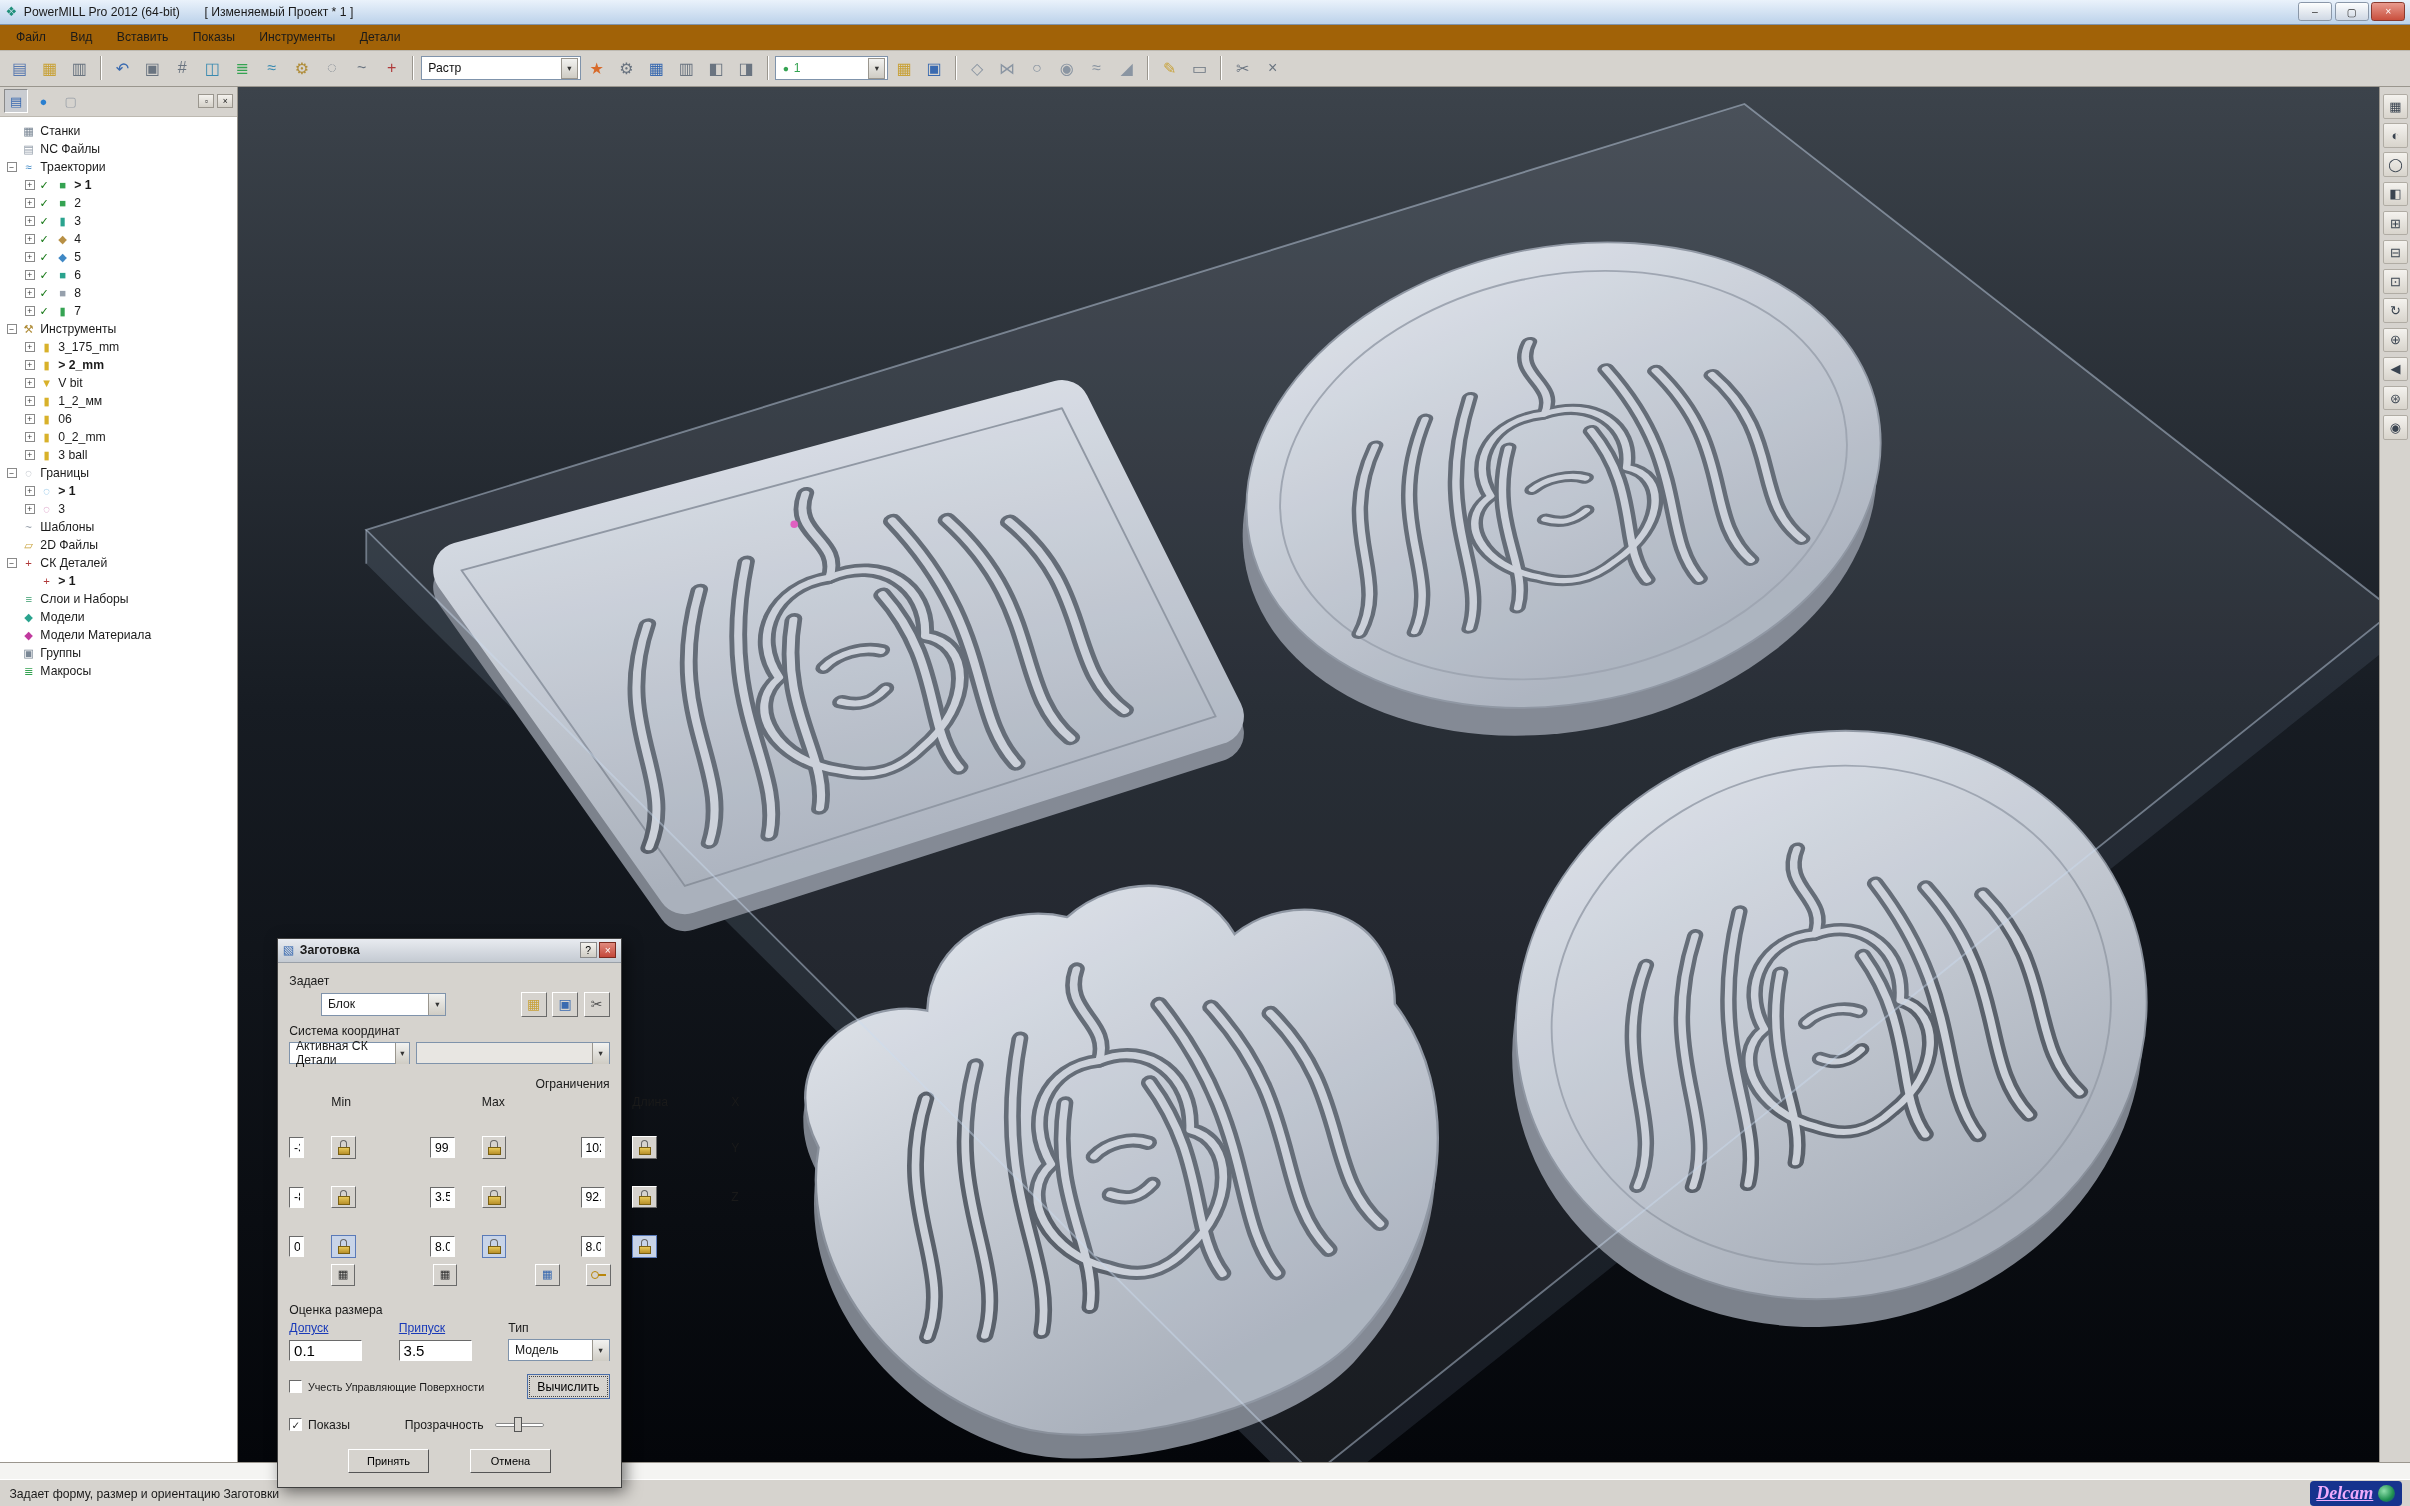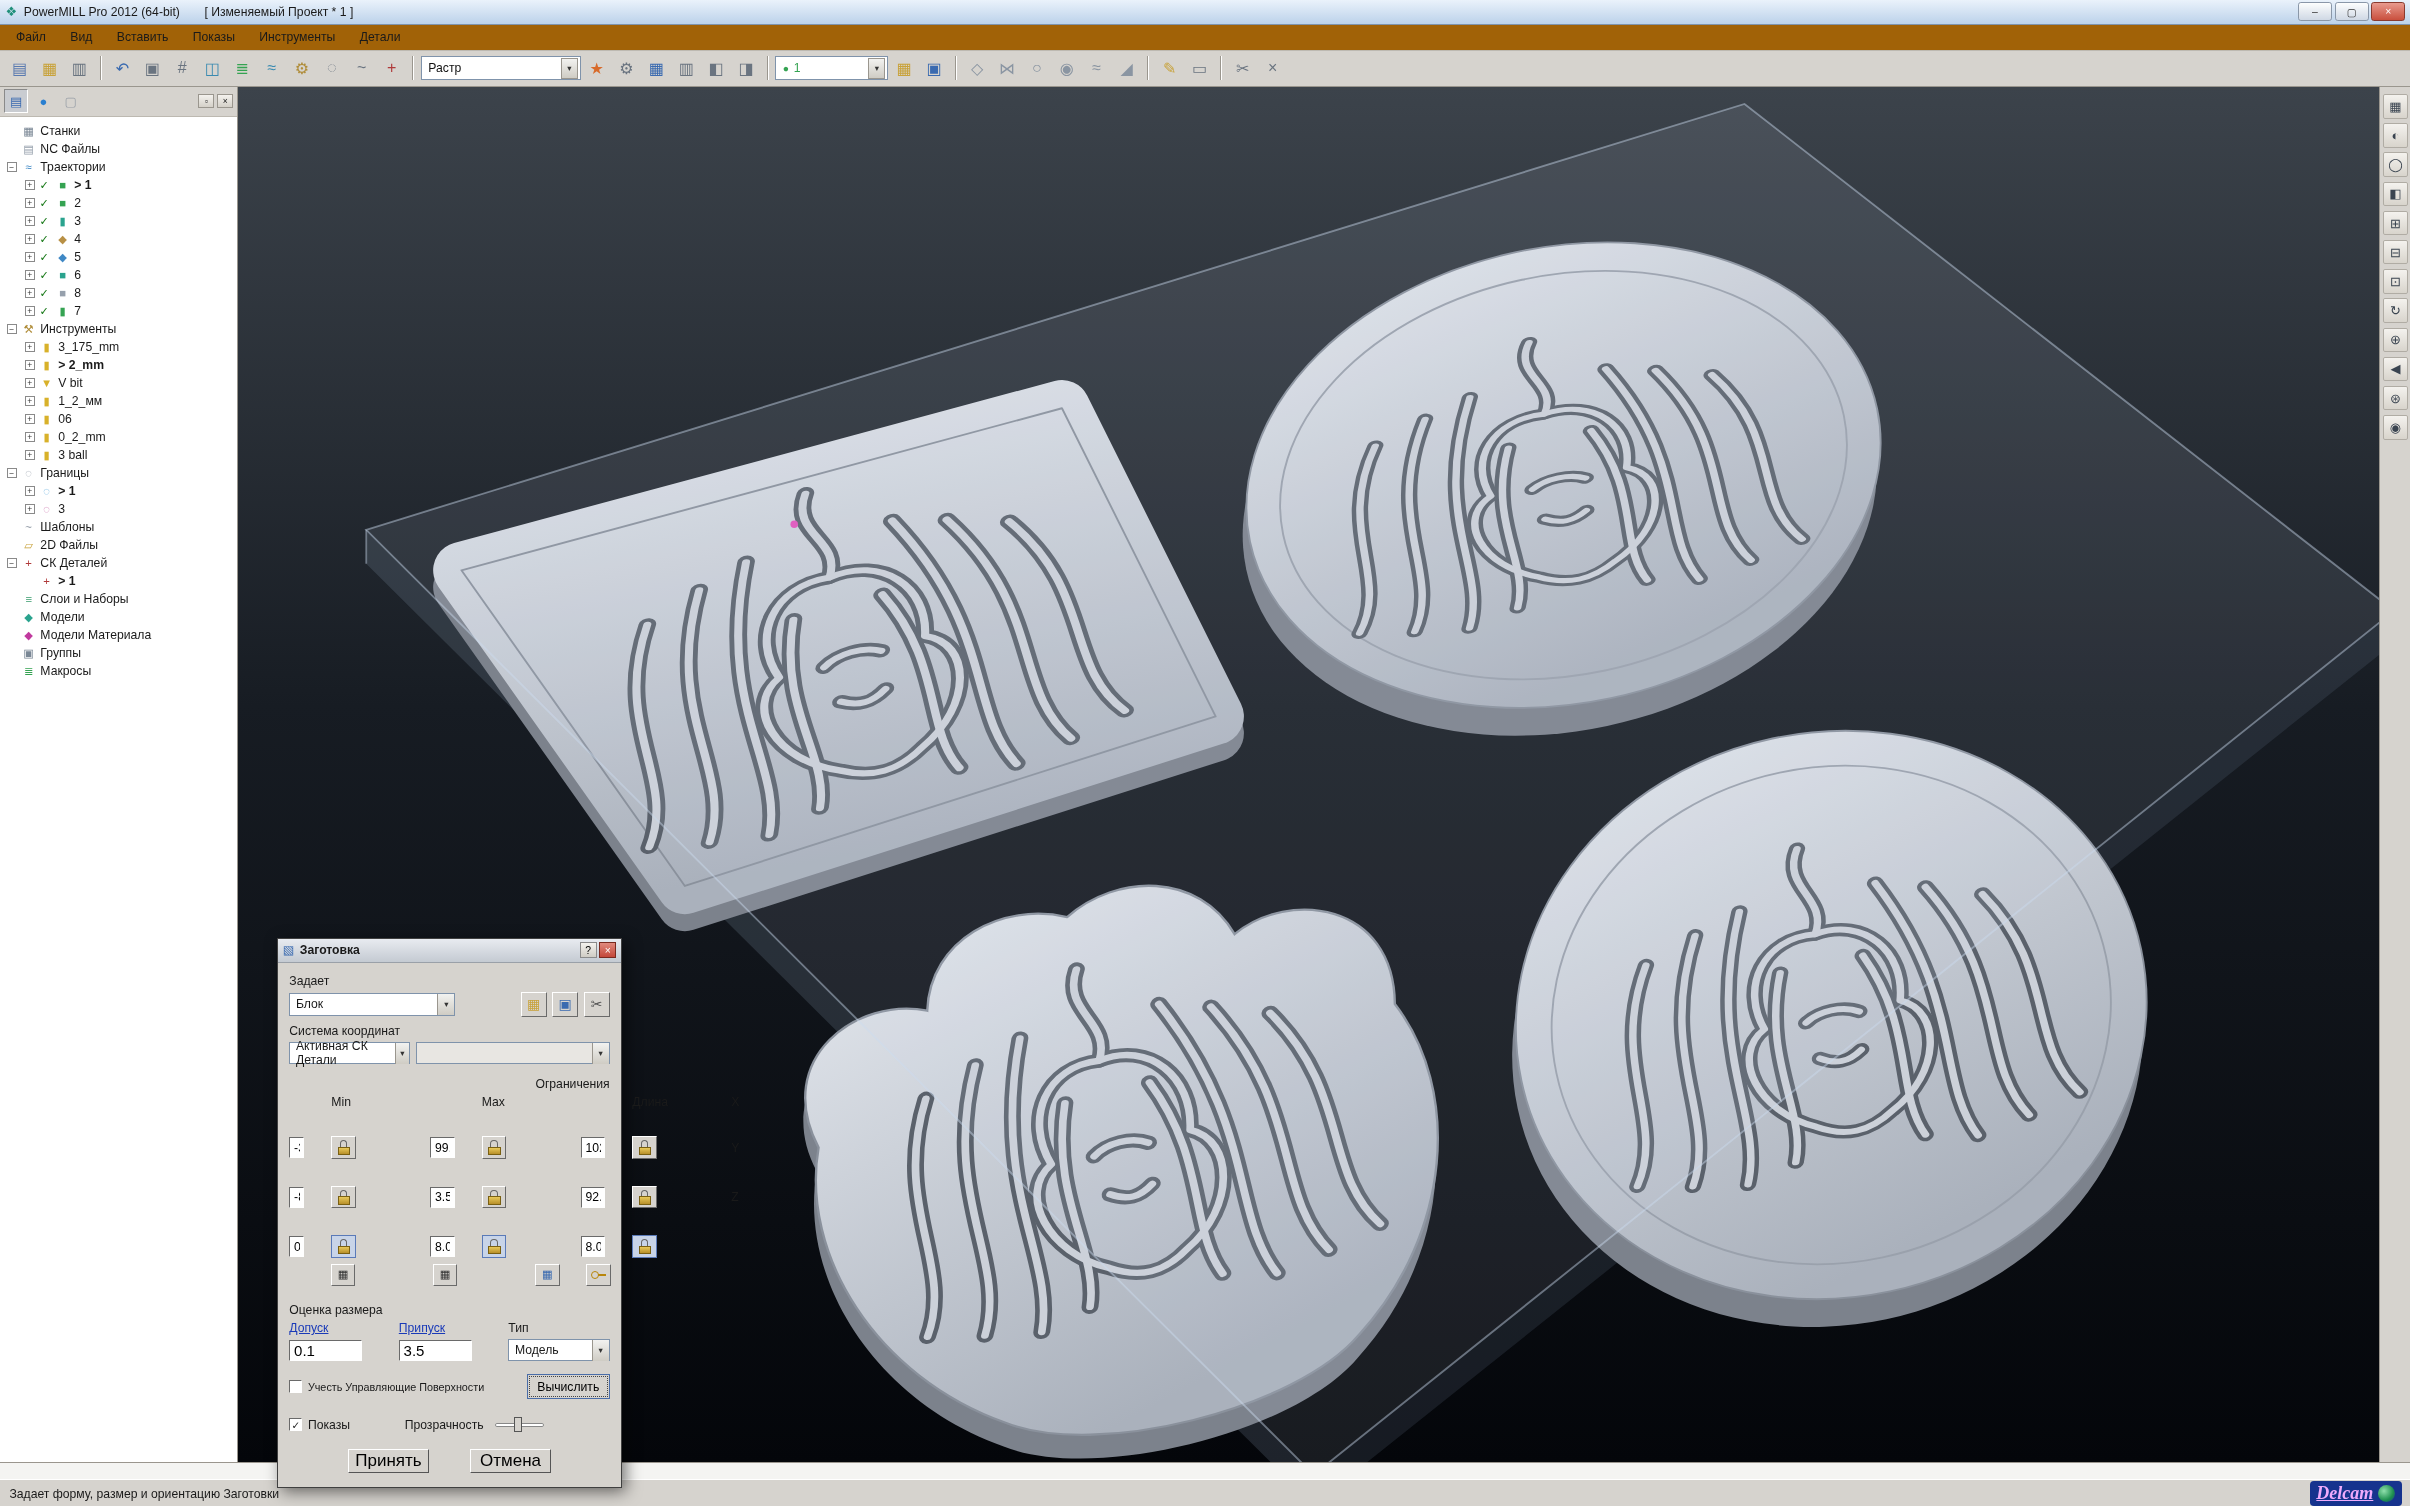--- a/index.html
+++ b/index.html
@@ -150,21 +150,21 @@
   .small-label { font-size:10.8px; }
   .calc-main-btn { margin-left:auto; height:24.5px; padding:0 9.4px; background:#d6d3ce;
               border:1.9px solid #4a6da8; outline:0.9px dotted #444; outline-offset:-3.8px; font-size:12.2px; }
   .show-row { display:flex; align-items:center; gap:5.6px; margin-top:19px; }
   .opacity-label { margin-left:49px; }
   .slider { width:49px; height:3.8px; background:#fff; border:0.9px solid #888; border-radius:1.9px;
             position:relative; margin-left:5.6px; }
   .slider-thumb { position:absolute; left:38%; top:-6.6px; width:8.5px; height:15px;
             background:#d6d3ce; border:0.9px solid #555; }
   .dlg-footer { display:flex; justify-content:center; gap:41px; margin:17px 0 3.8px; }
-  .dlg-btn { width:81px; height:24.5px; background:#d6d3ce; font-size:17px;
+  .dlg-btn { width:81px; height:24.5px; background:#d6d3ce; font-size:11px;
              border:0.9px solid; border-color:#fff #555 #555 #fff; }
 </style>
 </head>
 <body>
 
 <div class="app">
 
   <div class="titlebar">
     <span class="app-icon">❖</span>
     <span>PowerMILL Pro 2012 (64-bit)</span>
@@ -729,21 +729,21 @@
           <span class="dlg-icon">▧</span>
           <span class="dlg-title-text">Заготовка</span>
           <span class="dlg-btns">
             <button class="dlg-help">?</button>
             <button class="dlg-close">×</button>
           </span>
         </div>
         <div class="dlg-body">
           <div class="sec-label">Задает</div>
           <div class="row">
-            <div class="select" style="width:166px;">
+            <div class="select" style="width:125px;margin-left:32px;">
               <span>Блок</span>
               <span class="sel-arrow">▾</span>
             </div>
             <span style="flex:1"></span>
             <button class="icon-btn" style="color:#c8a23a;">▦</button>
             <button class="icon-btn" style="color:#3a6ab0;">▣</button>
             <button class="icon-btn" style="color:#555;">✂</button>
           </div>
 
           <div class="sec-label">Система координат</div>

